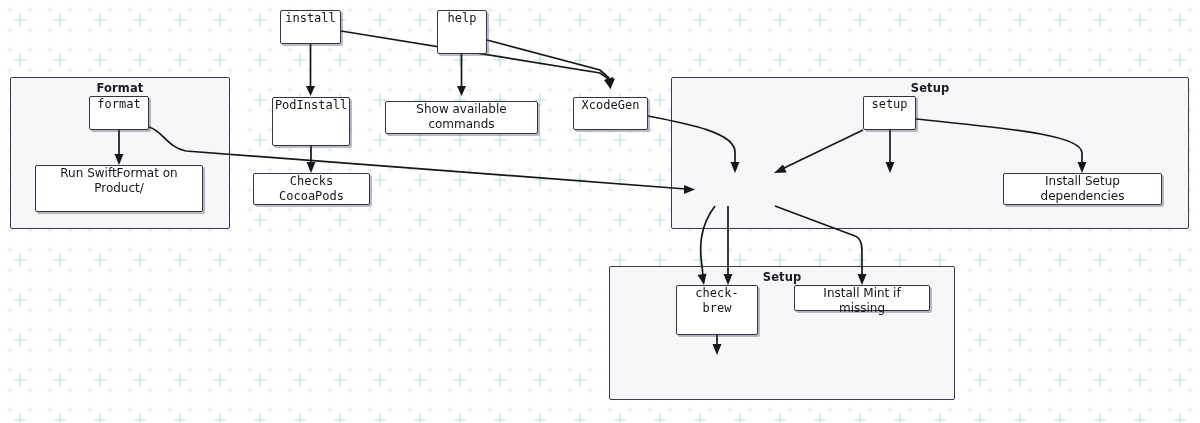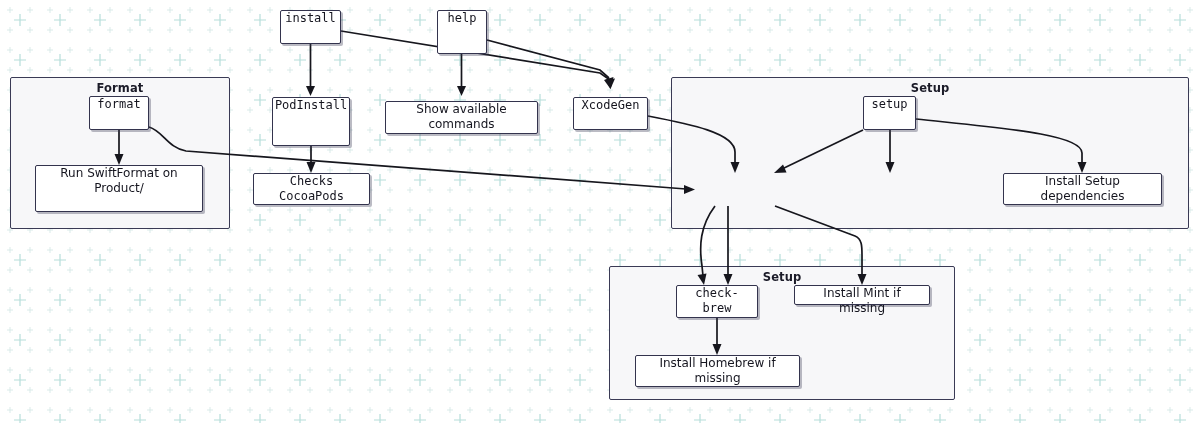--- a/index.html
+++ b/index.html
@@ -200,23 +200,20 @@
   <div class="node n-sans" style="left:35px;top:165px;width:168px;height:47px;">
     <span style="white-space:pre-line;">Run SwiftFormat on
 Product/</span>
   </div>
   <div class="node n-mono" style="left:253px;top:173px;width:117px;height:32px;">
     <span>Checks CocoaPods</span>
   </div>
   <div class="node n-sans" style="left:1003px;top:173px;width:159px;height:32px;">
     <span>Install Setup dependencies</span>
   </div>
-  <div class="node n-mono" style="left:676px;top:285px;width:82px;height:33px;">
+  <div class="node n-mono" style="left:676px;top:285px;width:82px;height:50px;">
     <span>check-brew</span>
   </div>
-  <div class="node n-sans" style="left:794px;top:285px;width:136px;height:20px;">
+  <div class="node n-sans" style="left:794px;top:285px;width:136px;height:26px;">
     <span>Install Mint if missing</span>
   </div>
-  <div class="node n-sans" style="left:635px;top:355px;width:165px;height:32px;">
-    <span>Install Homebrew if missing</span>
-  </div>
 
 </div>
 
 </body></html>

